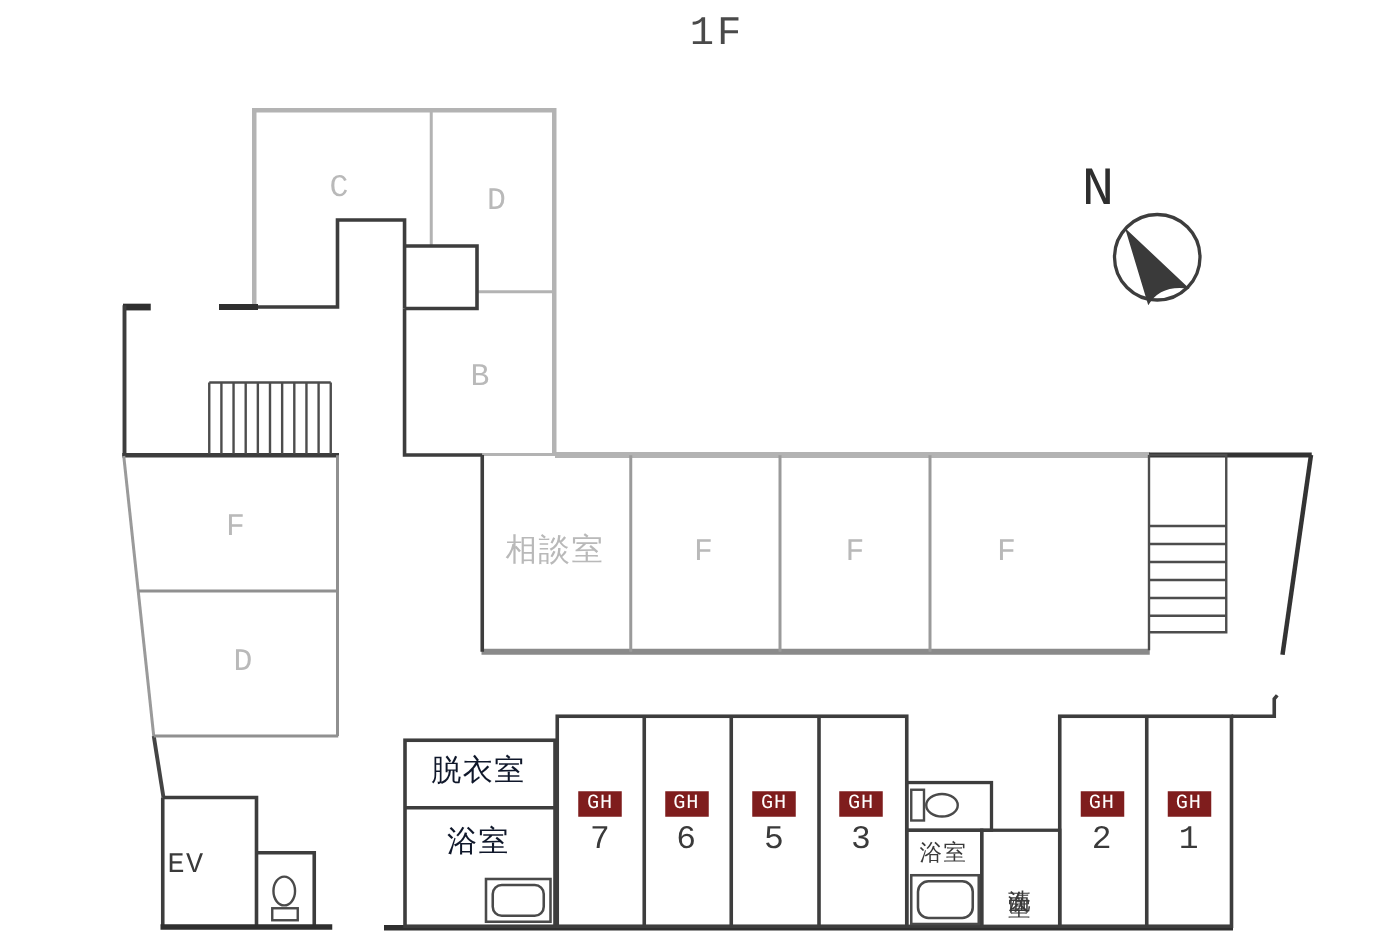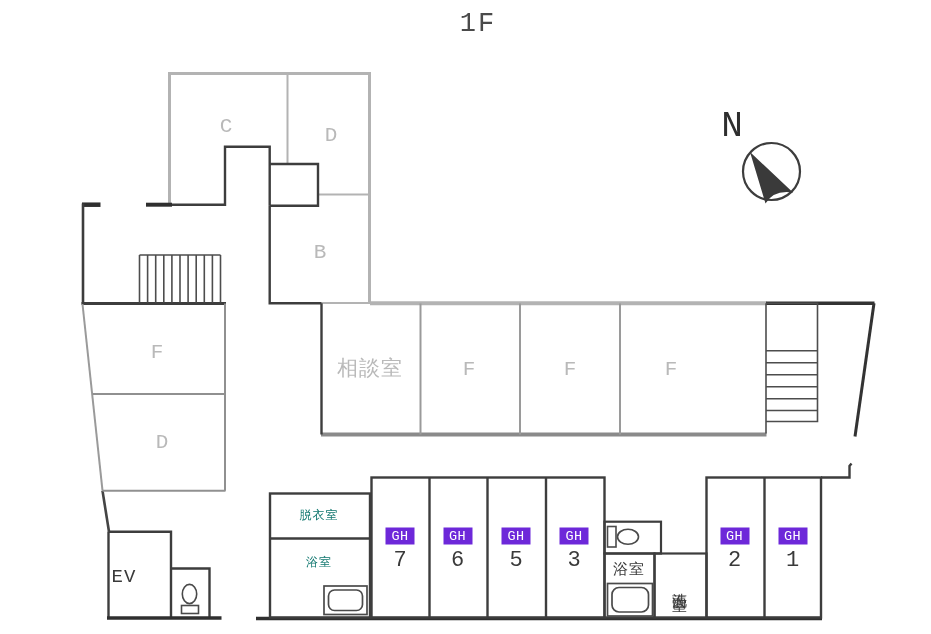--- a/index.html
+++ b/index.html
@@ -16,35 +16,35 @@
     position:absolute;
     transform:translate(-50%,-50%);
     white-space:nowrap;
     user-select:none;
     line-height:1;
   }
   .title{font-size:27px;color:#4a4a4a;letter-spacing:2px;}
   .north{font-size:36px;color:#2e2e2e;}
   .room-light{font-size:21px;color:#b9b9b9;}
   .room-light-sm{font-size:21px;color:#b9b9b9;letter-spacing:1px;}
-  .room-dark{font-size:12px;color:#0f766e;letter-spacing:1px;}
+  .room-dark{font-size:20px;color:#0f172a;letter-spacing:1px;}
   .room-dark-sm{font-size:15px;color:#3a3a3a;letter-spacing:1px;}
   .ev{font-size:19px;color:#3a3a3a;letter-spacing:1px;}
   .vertical{
     writing-mode:vertical-rl;
     text-orientation:upright;
     letter-spacing:2px;
     line-height:1;
     white-space:normal;
   }
   .gh-badge{
     position:absolute;
     transform:translate(-50%,-50%);
     width:29px;height:17px;
-    background:#6d28d9;
+    background:#7f1d1d;
     color:#ffffff;
     font-size:13.5px;
     display:flex;align-items:center;justify-content:center;
     letter-spacing:0.5px;
   }
   .gh-num{
     position:absolute;
     transform:translate(-50%,-50%);
     font-size:22px;color:#3a3a3a;
   }

